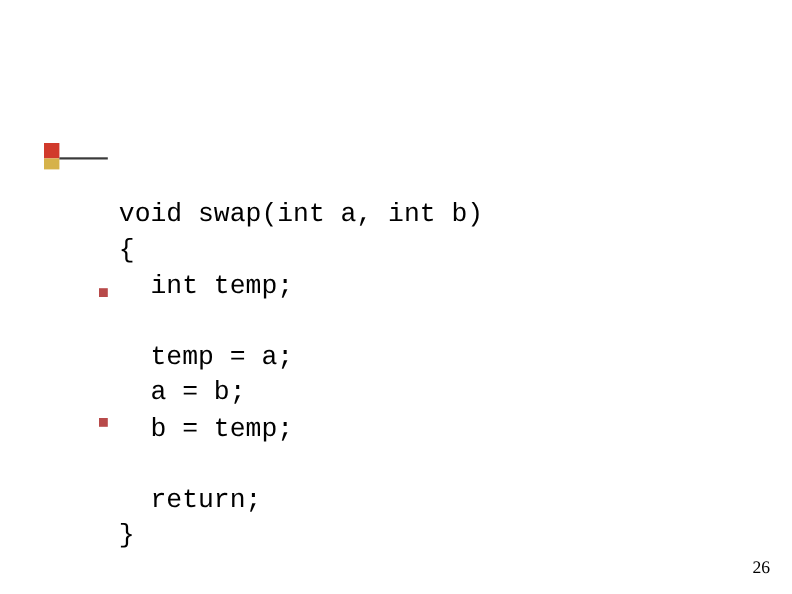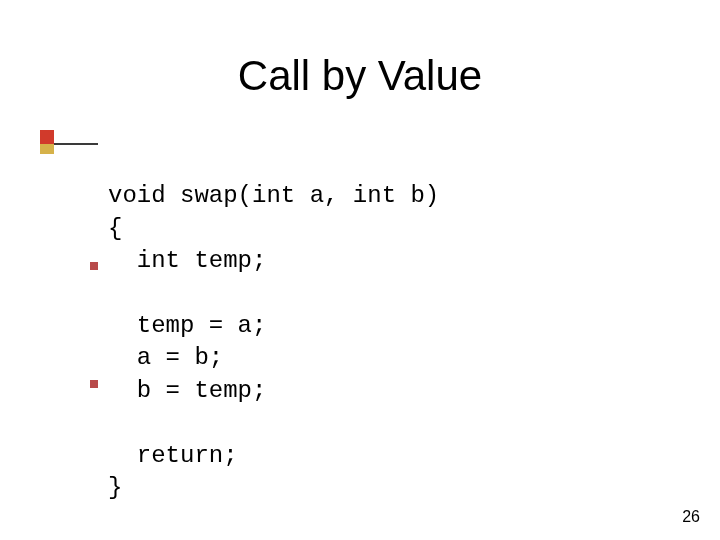--- a/index.html
+++ b/index.html
@@ -77,32 +77,29 @@
   .bullet {
     position: absolute;
     width: 8px;
     height: 8px;
     background: #b84a4a;
   }
   .page-num {
     position: absolute;
     right: 20px;
     bottom: 14px;
-    font-family: Liberation Sans, sans-serif;
+    font-family: Liberation Serif, serif;
     font-size: 16px;
     color: #000;
   }
 </style>
 </head>
 <body>
 <div class="slide">
 
-  <div class="title-wrap">
-    <h1 class="title">Call by Value</h1>
-  </div>
 
   <div class="deco-block">
     <div class="deco-red"></div>
     <div class="deco-gold"></div>
     <div class="deco-line"></div>
   </div>
 
   <div class="code-block">
 <span>void swap(int a, int b)</span>
 <span>{</span>

